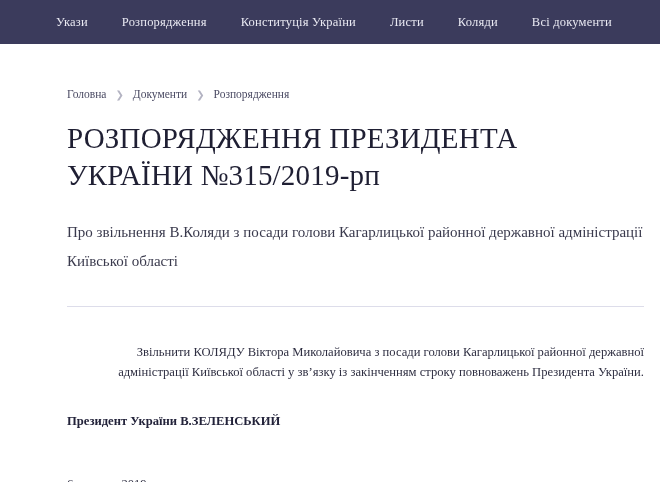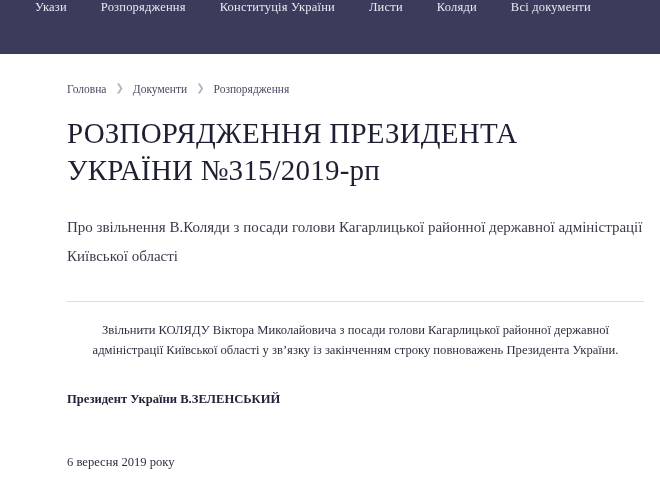--- a/index.html
+++ b/index.html
@@ -11,23 +11,24 @@
     height: 482px;
     background: #ffffff;
     font-family: "Liberation Serif", serif;
     color: #2b2b38;
     overflow: hidden;
   }
 
   
   .topnav {
     background: #3b3b5c;
-    height: 54px;
+    height: 44px;
     display: flex;
-    padding-left: 35px;
+    align-items: center;
+    padding-left: 56px;
     box-sizing: border-box;
   }
   .topnav-item {
     color: #e9e9f2;
     font-family: "Liberation Serif", serif;
     font-size: 12.5px;
     letter-spacing: .2px;
     margin-right: 34px;
     white-space: nowrap;
     cursor: pointer;
@@ -35,22 +36,22 @@
   .topnav-item:last-child { margin-right: 0; }
 
   
   .page {
     padding: 0 16px 0 67px;
     box-sizing: border-box;
   }
 
   .breadcrumb {
     display: flex;
-    align-items: flex-start;
-    margin-top: 29px;
+    align-items: flex-end;
+    margin-top: 44px;
     font-size: 11.5px;
     color: #4a4a63;
   }
   .crumb {
     color: #4a4a63;
     text-decoration: none;
     white-space: nowrap;
     cursor: pointer;
   }
   .crumb.current { cursor: default; }
@@ -80,23 +81,23 @@
 
   .divider {
     border: 0;
     border-top: 1px solid #ddddea;
     margin: 30px 0 0 0;
   }
 
   .doc-body {
     font-size: 12.6px;
     line-height: 20px;
-    margin-top: 18px;
+    margin-top: 35px;
     color: #2f2f42;
-    text-align: center;
+    text-align: right;
   }
 
   .signature {
     font-size: 12.6px;
     line-height: 20px;
     font-weight: bold;
     margin-top: 29px;
     color: #23233a;
   }
 

